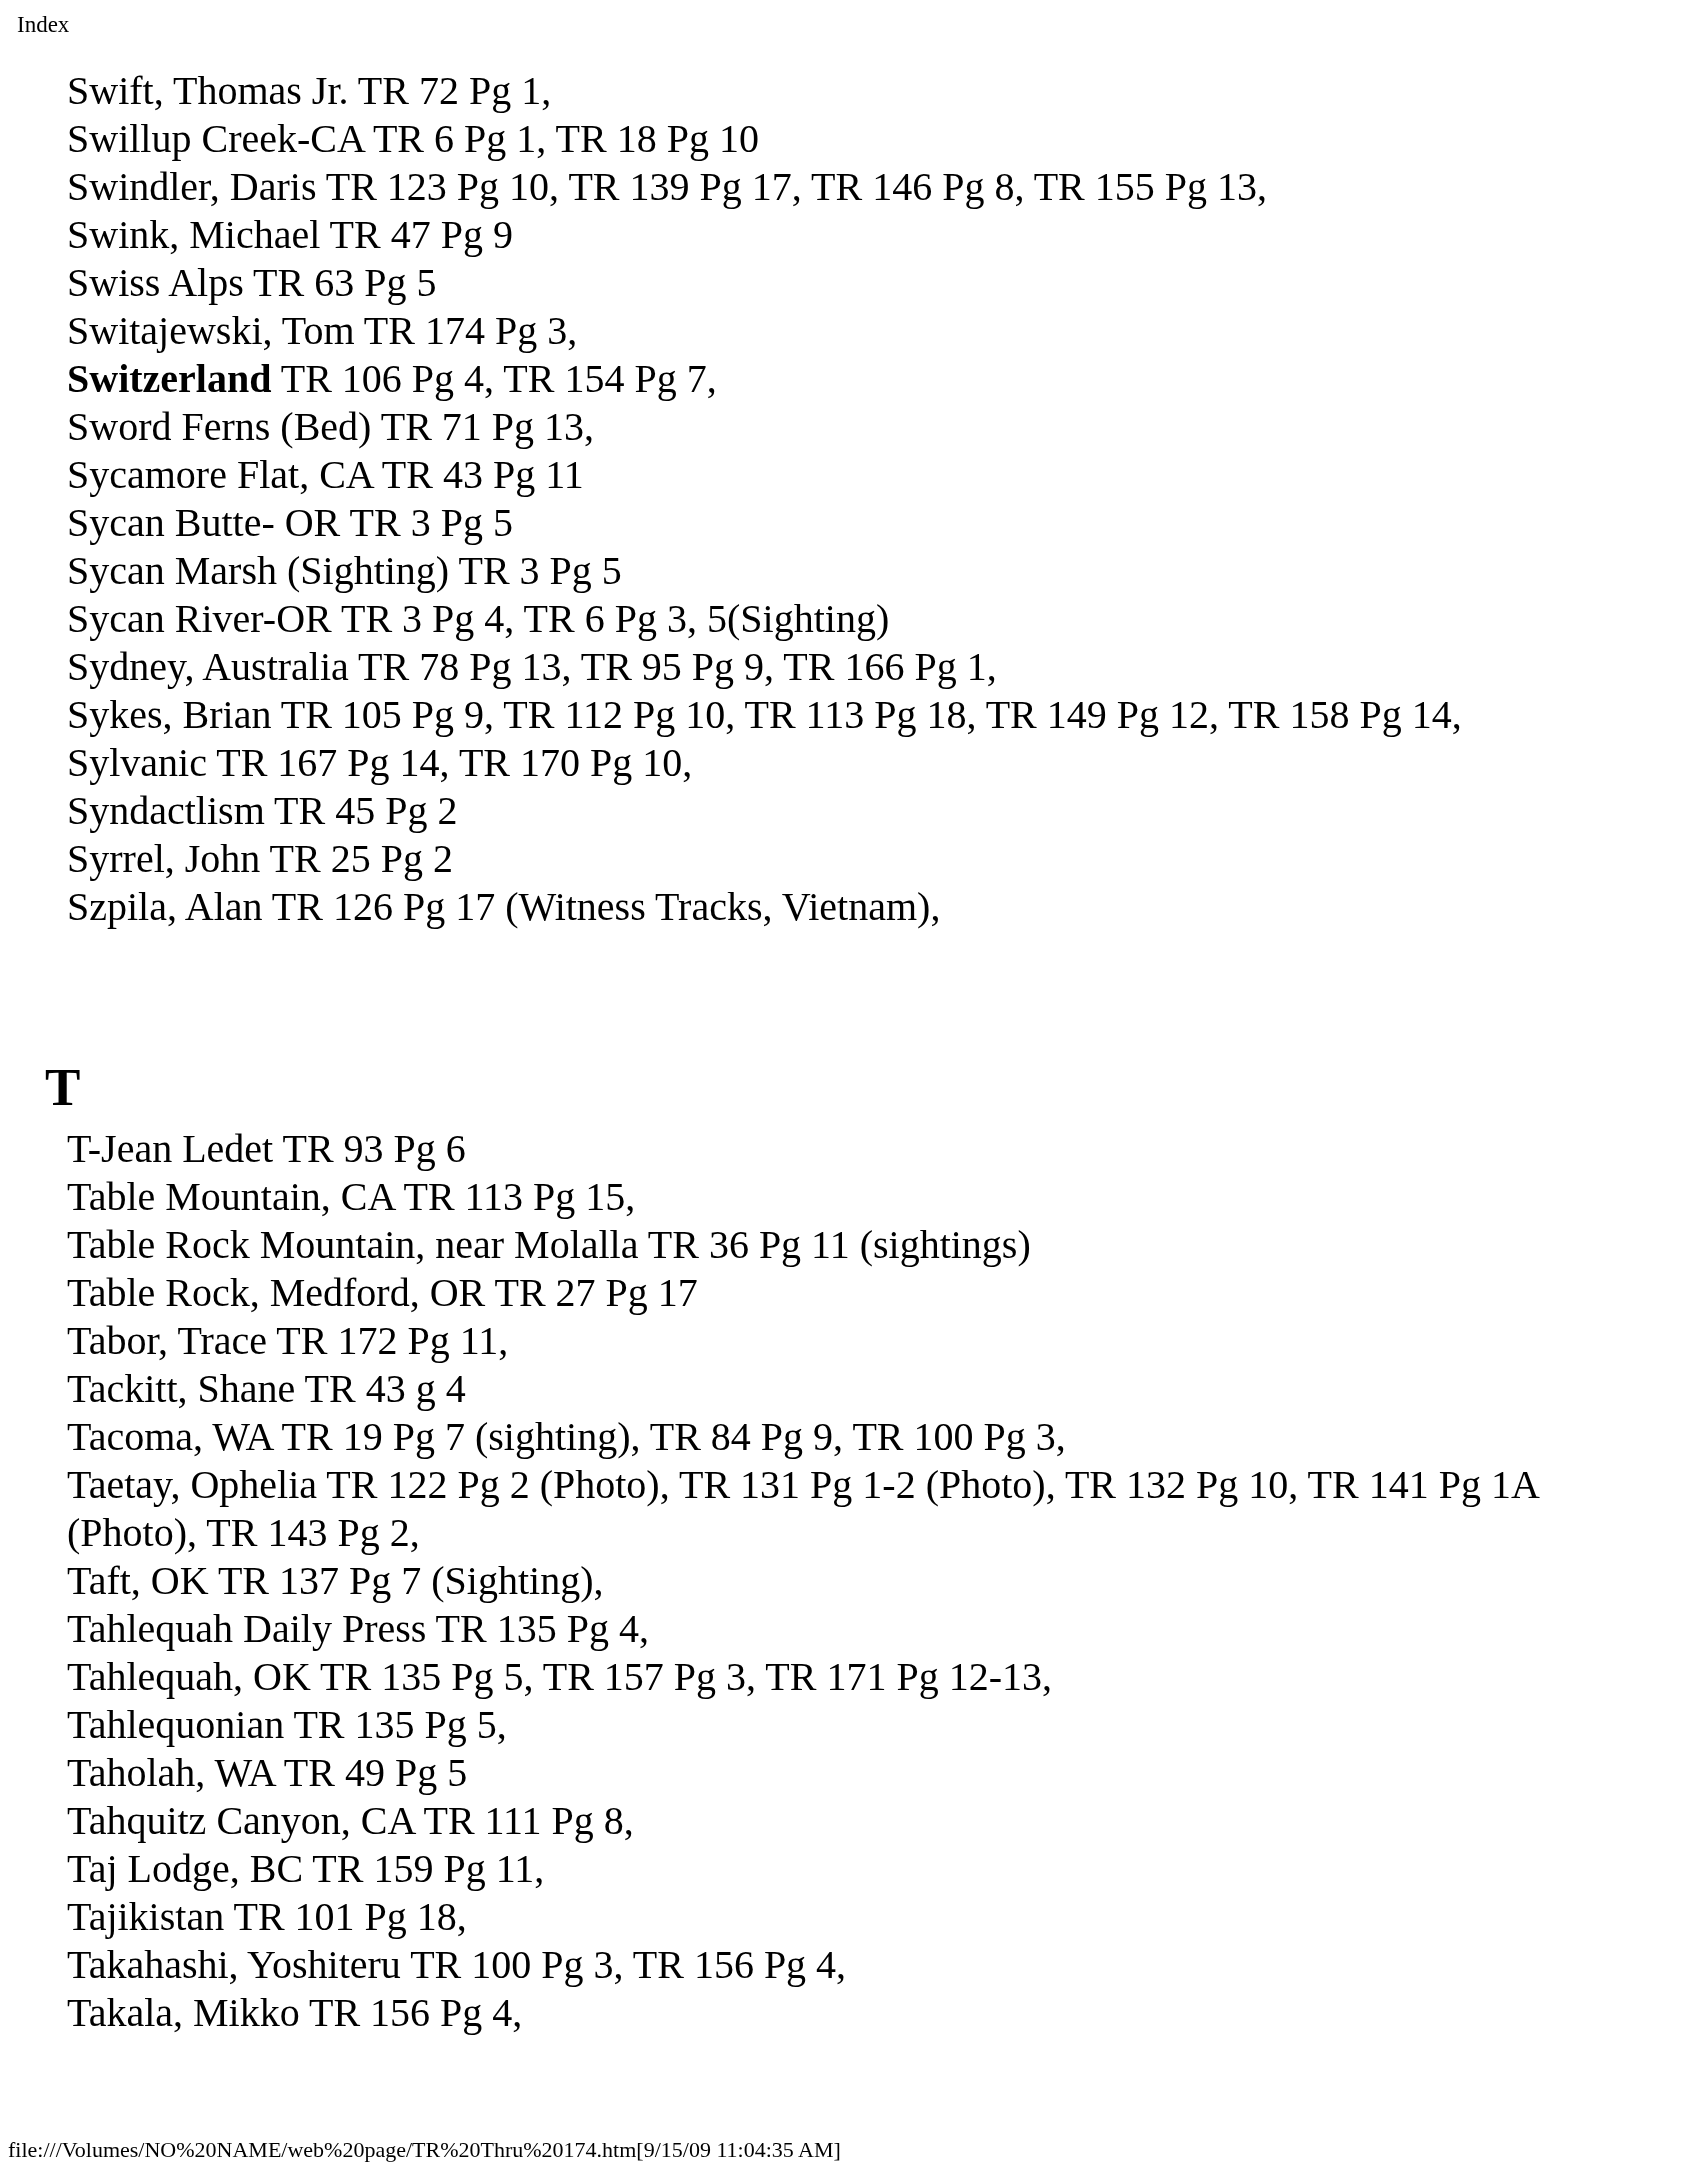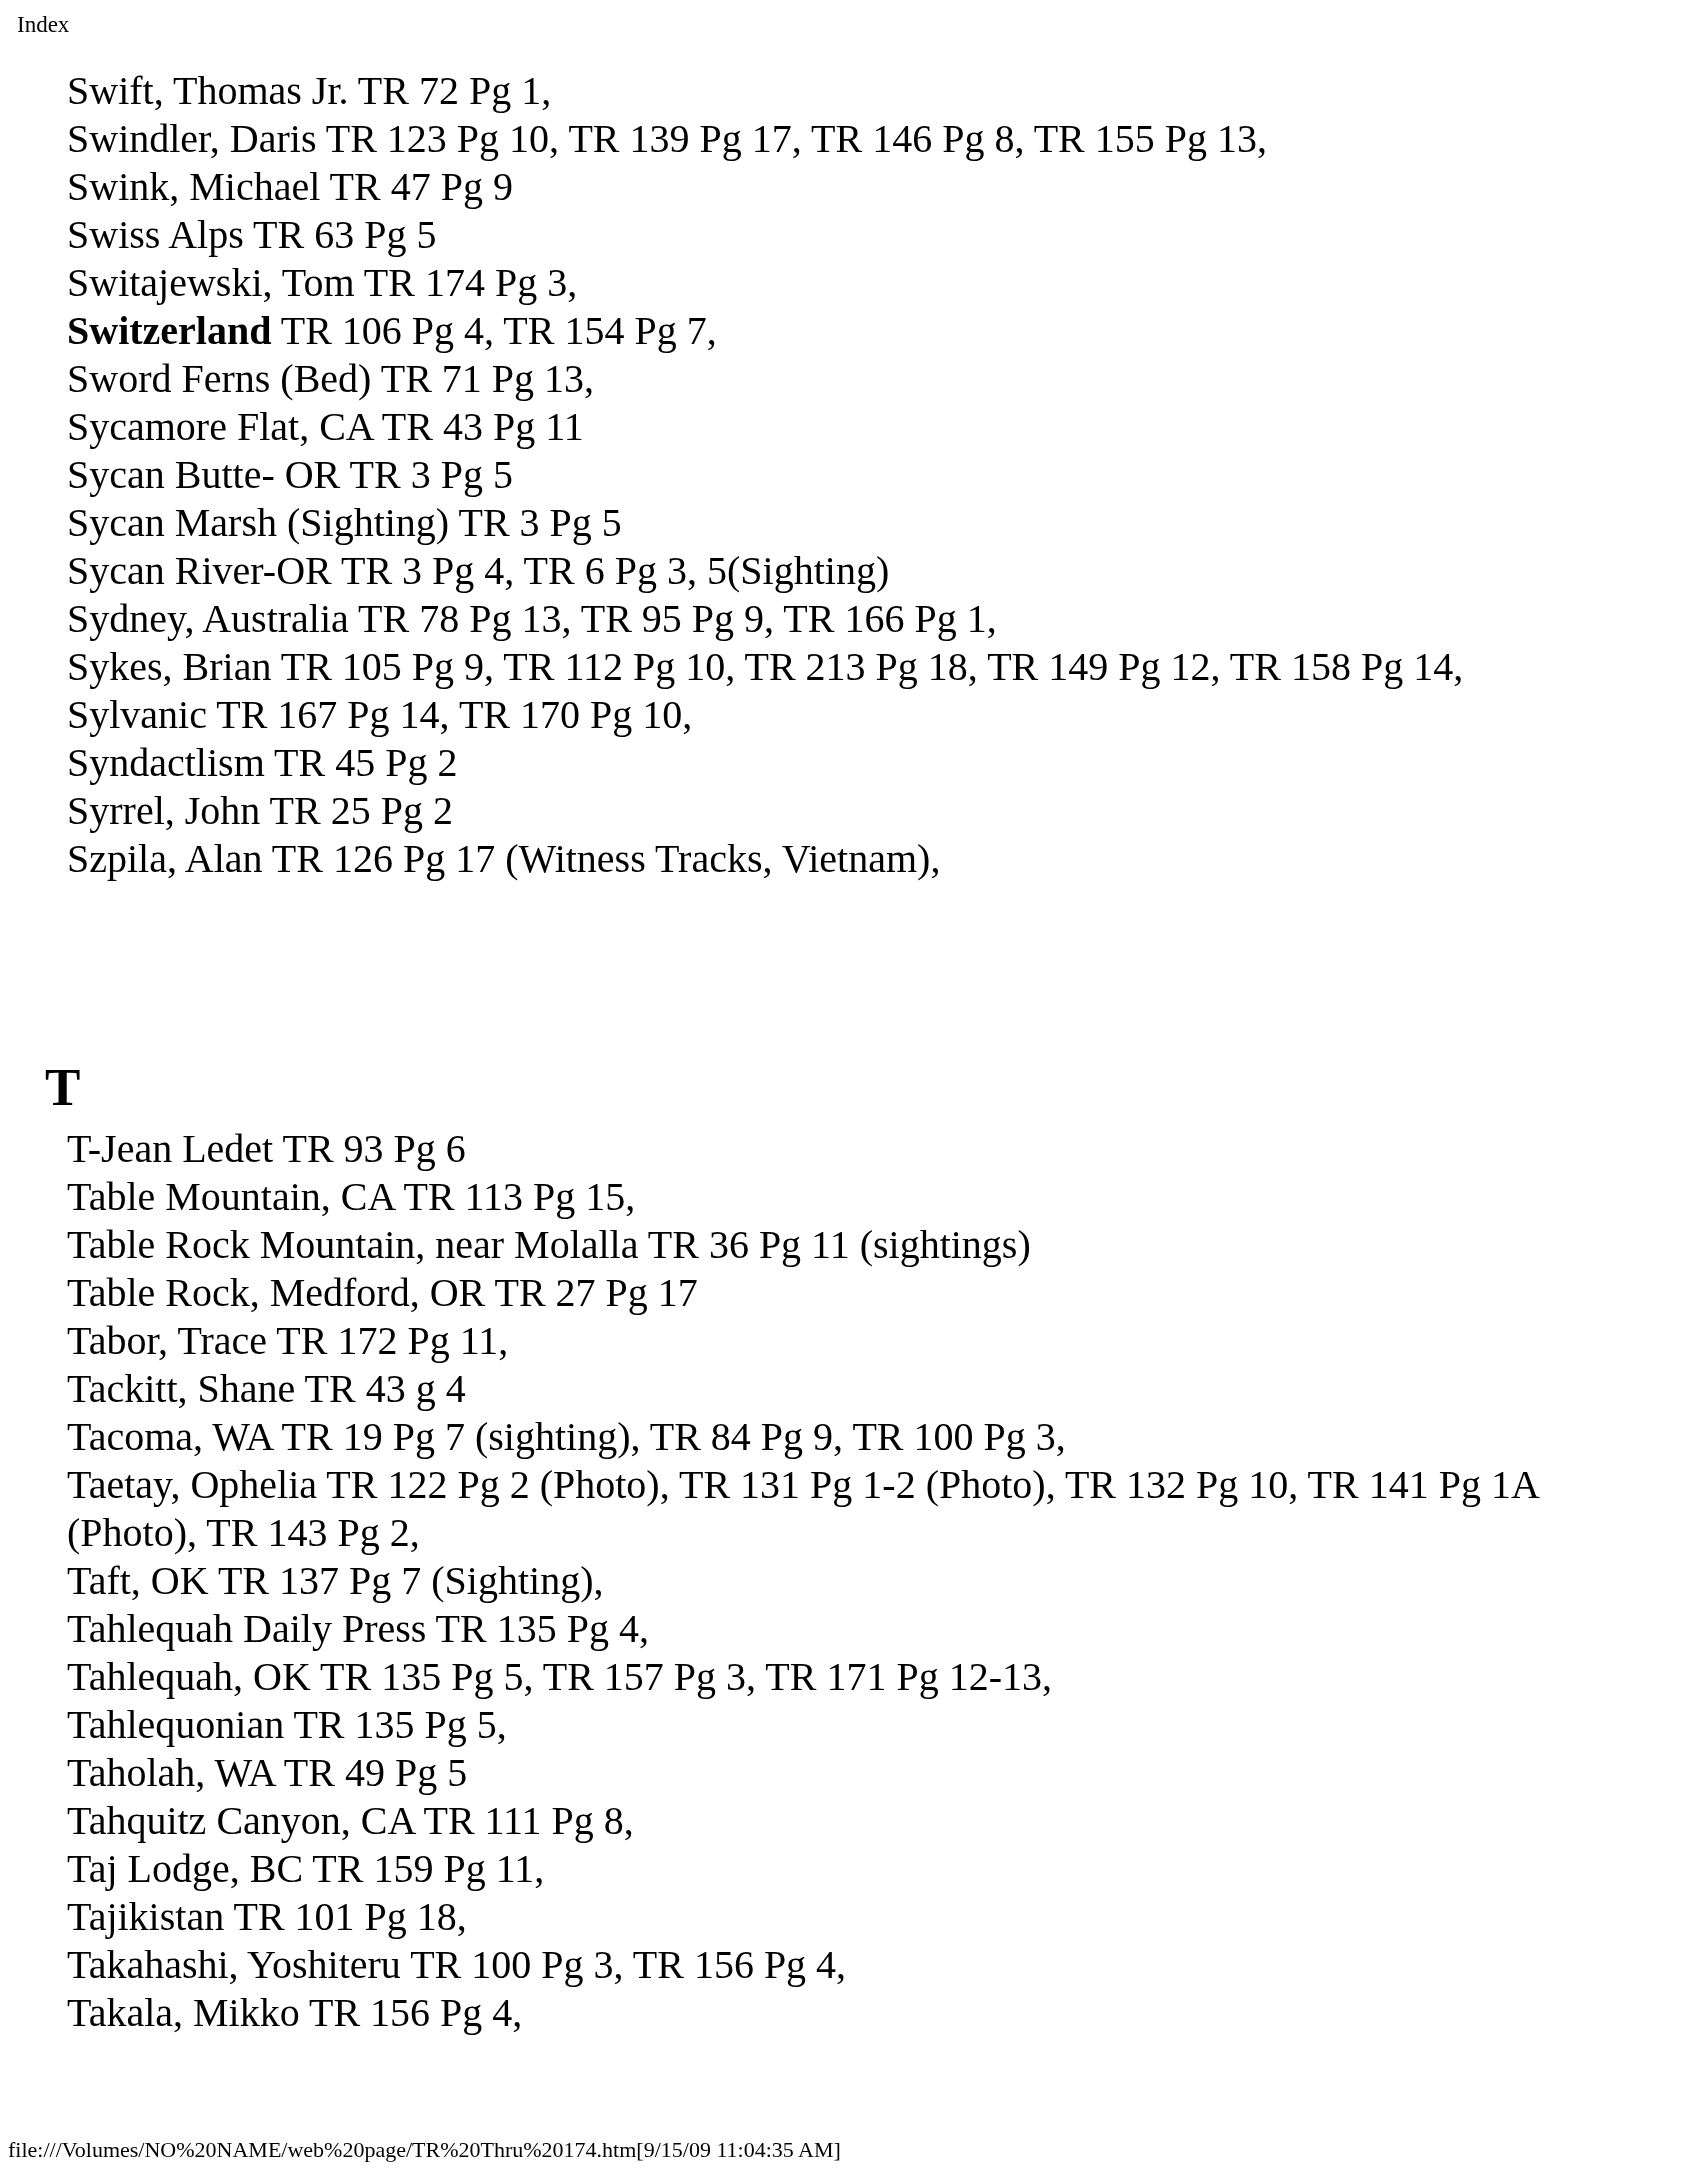--- a/index.html
+++ b/index.html
@@ -57,32 +57,33 @@
 </style>
 </head>
 <body>
 
 <div class="page">
 
   <div class="page-header">Index</div>
 
   <div class="entries" id="section-s">
     <div class="line">Swift, Thomas Jr. TR 72 Pg 1,</div>
+    <div class="line">Swillup Creek-CA TR 6 Pg 1, TR 18 Pg 10</div>
     <div class="line">Swindler, Daris TR 123 Pg 10, TR 139 Pg 17, TR 146 Pg 8, TR 155 Pg 13,</div>
     <div class="line">Swink, Michael TR 47 Pg 9</div>
     <div class="line">Swiss Alps TR 63 Pg 5</div>
     <div class="line">Switajewski, Tom TR 174 Pg 3,</div>
     <div class="line"><span class="b">Switzerland</span><span> TR 106 Pg 4, TR 154 Pg 7,</span></div>
     <div class="line">Sword Ferns (Bed) TR 71 Pg 13,</div>
     <div class="line">Sycamore Flat, CA TR 43 Pg 11</div>
     <div class="line">Sycan Butte- OR TR 3 Pg 5</div>
     <div class="line">Sycan Marsh (Sighting) TR 3 Pg 5</div>
     <div class="line">Sycan River-OR TR 3 Pg 4, TR 6 Pg 3, 5(Sighting)</div>
     <div class="line">Sydney, Australia TR 78 Pg 13, TR 95 Pg 9, TR 166 Pg 1,</div>
-    <div class="line">Sykes, Brian TR 105 Pg 9, TR 112 Pg 10, TR 213 Pg 18, TR 149 Pg 12, TR 158 Pg 14,</div>
+    <div class="line">Sykes, Brian TR 105 Pg 9, TR 112 Pg 10, TR 113 Pg 18, TR 149 Pg 12, TR 158 Pg 14,</div>
     <div class="line">Sylvanic TR 167 Pg 14, TR 170 Pg 10,</div>
     <div class="line">Syndactlism TR 45 Pg 2</div>
     <div class="line">Syrrel, John TR 25 Pg 2</div>
     <div class="line">Szpila, Alan TR 126 Pg 17 (Witness Tracks, Vietnam),</div>
   </div>
 
   <div class="section-heading">T</div>
 
   <div class="entries" id="section-t">
     <div class="line">T-Jean Ledet TR 93 Pg 6</div>

